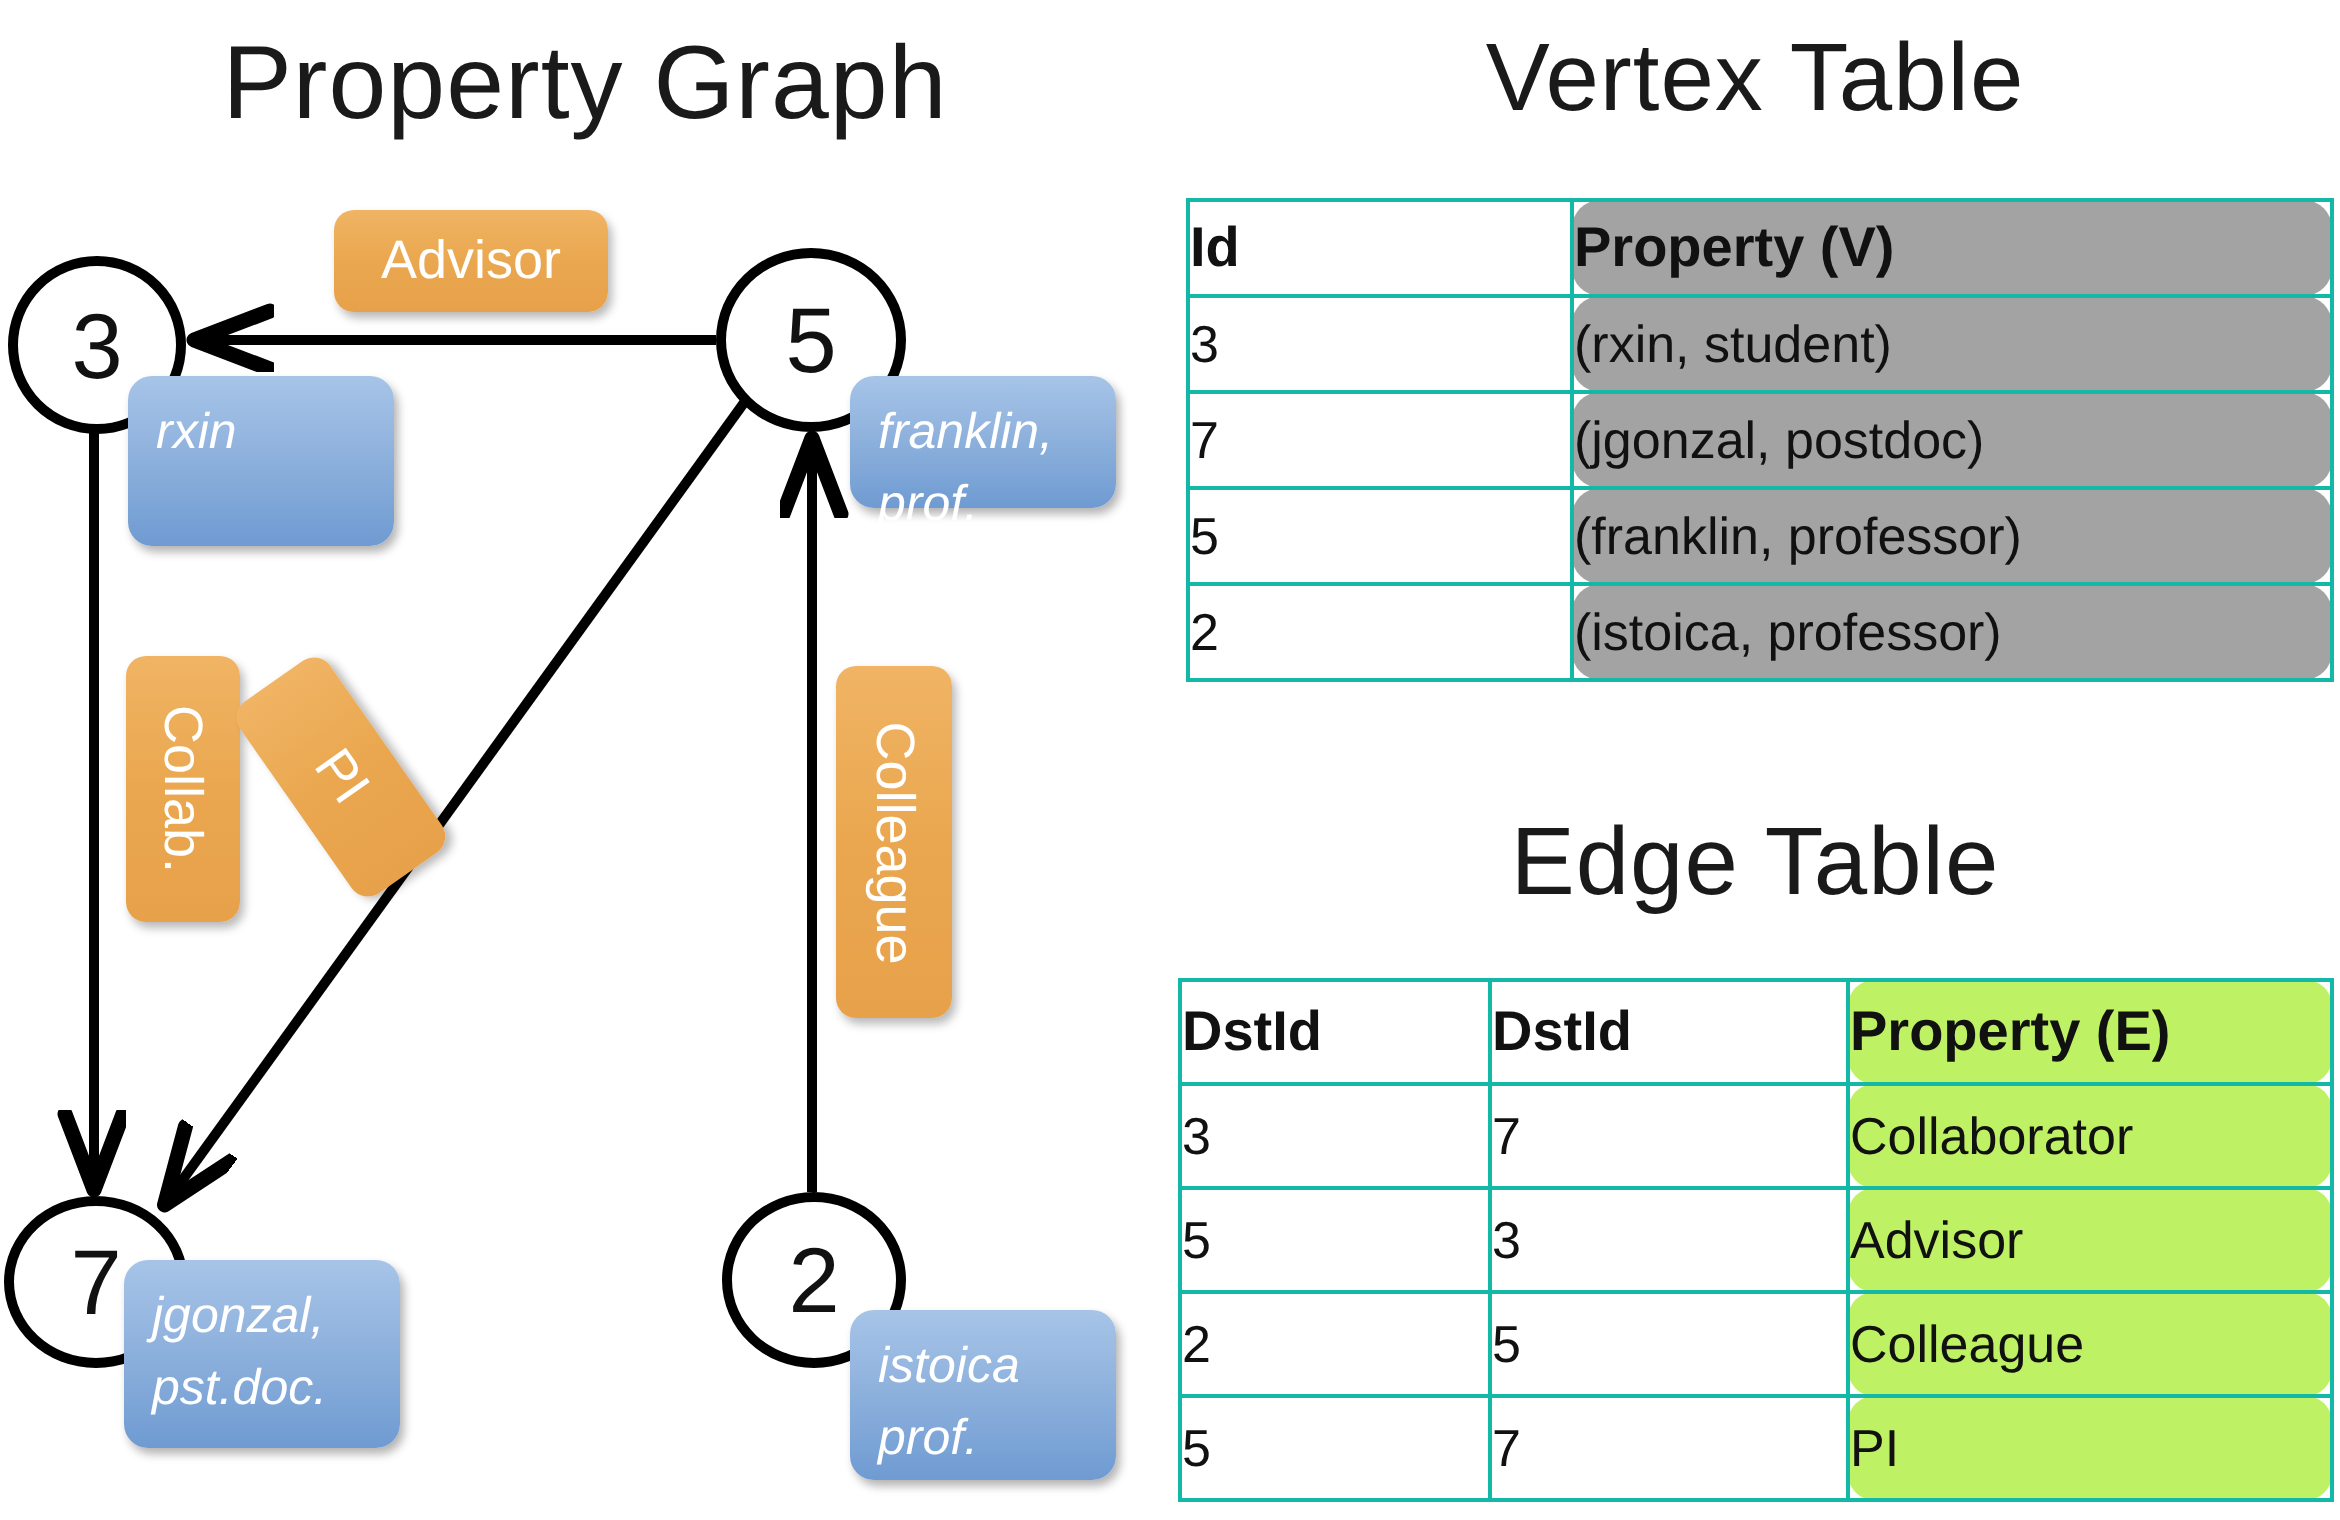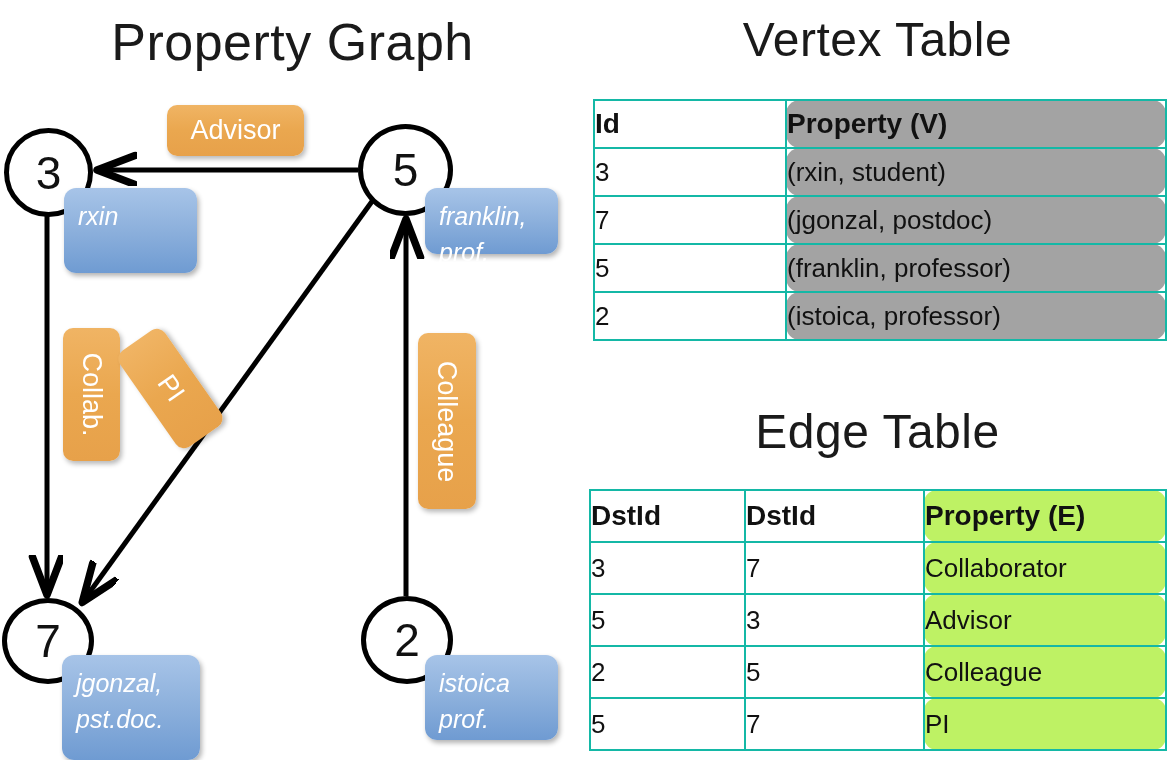--- a/index.html
+++ b/index.html
@@ -80,21 +80,21 @@
     color: #ffffff;
     font-size: 25px;
     line-height: 1.45;
     padding: 10px 0 0 14px;
     box-sizing: border-box;
     z-index: 6;
     font-style: italic;
   }
   #vprop-rxin     { left: 64px;  top: 188px; width: 133px; height: 85px; }
   #vprop-franklin { left: 425px; top: 188px; width: 133px; height: 66px; }
-  #vprop-jgonzal  { left: 62px;  top: 655px; width: 138px; height: 105px; }
+  #vprop-jgonzal  { left: 62px;  top: 630px; width: 138px; height: 94px; }
   #vprop-istoica  { left: 425px; top: 655px; width: 133px; height: 85px; }
   .prop-line { display: block; white-space: nowrap; }
 
   .edge-label {
     position: absolute;
     border-radius: 10px;
     background: linear-gradient(to bottom, #f0b464 0%, #eaa74f 50%, #e7a14a 100%);
     box-shadow: 2px 3px 5px rgba(0,0,0,0.28);
     color: #ffffff;
     display: flex;

